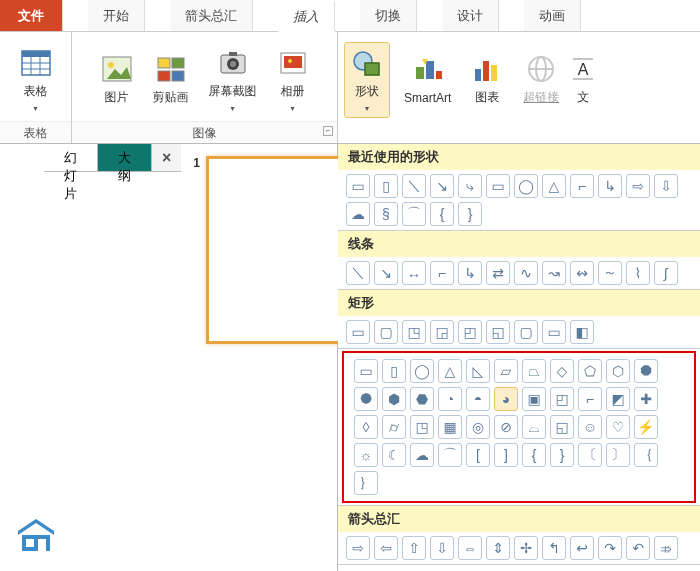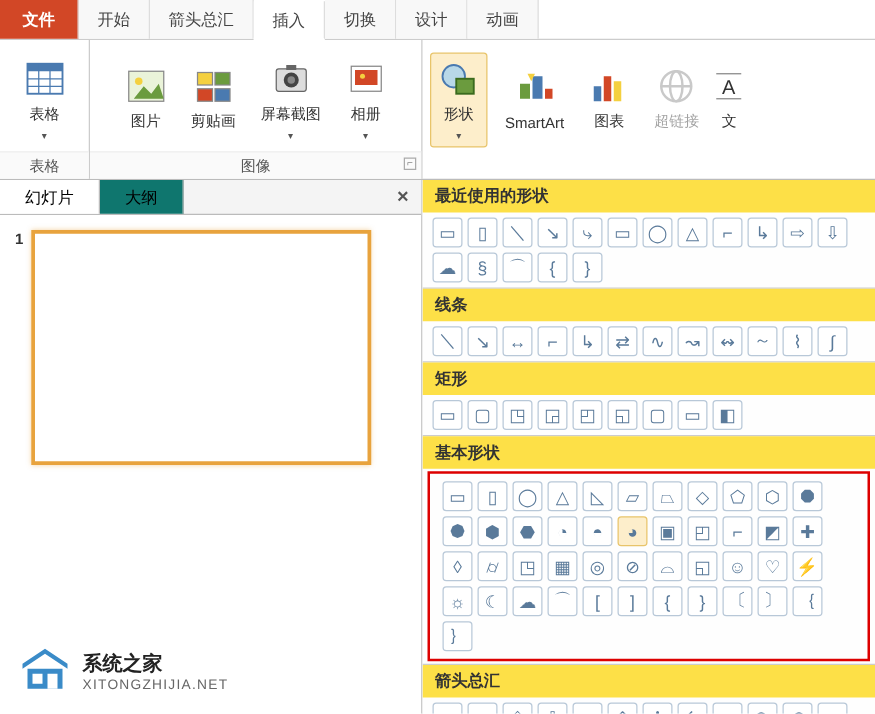--- a/index.html
+++ b/index.html
@@ -1,49 +1,49 @@
 <!DOCTYPE html>
 <html><head>
 <meta charset="utf-8">
 <style>
 * { margin: 0; padding: 0; box-sizing: border-box; }
 body { font-family: "Microsoft YaHei", SimSun, sans-serif; font-size: 12px; background: #fff; width: 700px; height: 571px; overflow: hidden; position: relative; }
 
-.tabs { display: flex; height: 32px; border-bottom: 1px solid #ccc; }
+.tabs { display: flex; height: 32px; border-bottom: 1px solid #ccc; gap: 25px; }
 .tab { padding: 7px 15px; background: #f8f8f8; border-right: 1px solid #ddd; cursor: pointer; color: #444; font-size: 13px; }
 .tab.file { background: #d24726; color: #fff; font-weight: bold; padding: 7px 18px; }
-.tab.active { background: #fff; border-bottom: 2px solid #fff; position: relative; top: 1px; }
+.tab.active { background: #fff; border-bottom: 2px solid #fff; position: relative; top: 1px; font-style: italic; }
 
 .ribbon { display: flex; height: 112px; border-bottom: 1px solid #bbb; position: relative; }
 .ribbon-group { border-right: 1px solid #ccc; display: flex; flex-direction: column; justify-content: space-between; padding: 6px 0 0 0; }
 .group-body { display: flex; padding: 0 10px; flex: 1; align-items: center; justify-content: center; gap: 8px; }
 .group-label { text-align: center; font-size: 12px; color: #555; background: #fafafa; border-top: 1px solid #eee; padding: 2px 0; height: 22px; line-height: 18px; position: relative; }
 .group-label .expand { position: absolute; right: 4px; top: 4px; width: 10px; height: 10px; border: 1px solid #aaa; font-size: 8px; line-height: 8px; text-align: center; color: #888; }
 
 .big-btn { display: flex; flex-direction: column; align-items: center; gap: 4px; padding: 4px 6px; cursor: pointer; border-radius: 3px; }
 .big-btn.active { background: #fdeecb; border: 1px solid #e8c46a; }
 .big-btn .icon { width: 32px; height: 32px; display: flex; align-items: center; justify-content: center; font-size: 24px; }
 .big-btn .label { font-size: 12px; color: #333; white-space: nowrap; }
 .big-btn .drop { font-size: 8px; color: #555; }
-.disabled { opacity: 0.45; }
+.disabled { opacity: 0.45; text-decoration: underline; }
 
 .main { display: flex; height: calc(100% - 144px); }
-.left-panel { width: 338px; border-right: 1px solid #bbb; display: flex; flex-direction: column; }
+.left-panel { width: 338px; border-right: 1px solid #bbb; display: flex; flex-direction: row; padding-left: 44px; }
 .panel-tabs { display: flex; height: 28px; border-bottom: 1px solid #bbb; background: #f4f4f4; }
 .ptab { padding: 5px 20px; font-size: 13px; border-right: 1px solid #bbb; background: #fff; }
 .ptab.inactive { background: #0f766e; }
 .ptab-close { margin-left: auto; padding: 5px 10px; font-size: 16px; font-weight: bold; color: #555; cursor: pointer; }
 .thumbs { padding: 12px; display: flex; flex-direction: column; gap: 10px; }
 .thumb-wrap { display: flex; gap: 6px; }
 .thumb-num { font-size: 12px; font-weight: bold; color: #333; }
 .thumb { width: 272px; height: 188px; border: 3px solid #e8a33d; background: #fff; box-shadow: 0 0 4px rgba(232,163,61,0.5); }
 
 .shapes-panel { flex: 1; background: #fefefe; overflow: hidden; }
 .shapes-section { border-bottom: 1px solid #ccc; }
-.section-hdr { font-size: 13px; font-weight: bold; padding: 4px 10px; color: #333; background: #fde047; }
+.section-hdr { font-size: 13px; font-weight: bold; padding: 4px 10px; color: #333; background: #fef9c3; }
 .shape-grid { display: flex; flex-wrap: wrap; padding: 4px 8px; gap: 4px; }
 .shape-cell { width: 24px; height: 24px; border: 1px solid #b8c8d8; border-radius: 3px; display: flex; align-items: center; justify-content: center; font-size: 14px; color: #5a7a9a; background: #fff; cursor: pointer; }
 .shape-cell.sel { background: #fdeecb; border-color: #e8c46a; }
 .highlight-box { border: 2px solid #d00; padding: 2px; margin: 2px 4px; }
 
 .watermark { position: absolute; left: 10px; bottom: 10px; display: flex; align-items: center; gap: 8px; background: rgba(255,255,255,0.7); padding: 4px; }
 .watermark .logo { width: 44px; height: 40px; }
 .watermark .txt1 { font-size: 16px; font-weight: bold; color: #222; }
 .watermark .txt2 { font-size: 11px; color: #666; letter-spacing: 1px; }
 
@@ -258,21 +258,20 @@
         <div class="shape-cell">◲</div>
         <div class="shape-cell">◰</div>
         <div class="shape-cell">◱</div>
         <div class="shape-cell">▢</div>
         <div class="shape-cell">▭</div>
         <div class="shape-cell">◧</div>
       </div>
     </div>
 
     <div class="shapes-section">
-      <div class="section-hdr">基本形状</div>
       <div class="highlight-box">
         <div class="shape-grid">
           <div class="shape-cell">▭</div>
           <div class="shape-cell">▯</div>
           <div class="shape-cell">◯</div>
           <div class="shape-cell">△</div>
           <div class="shape-cell">◺</div>
           <div class="shape-cell">▱</div>
           <div class="shape-cell">⏢</div>
           <div class="shape-cell">◇</div>
@@ -337,17 +336,13 @@
   </div>
 </div>
 
 <div class="watermark">
   <svg class="logo" viewBox="0 0 44 40">
     <polygon points="22,2 40,14 40,18 22,6 4,18 4,14" fill="#3a8bc8"></polygon>
     <rect x="8" y="18" width="28" height="16" fill="#3a8bc8"></rect>
     <rect x="12" y="22" width="8" height="8" fill="#fff"></rect>
     <rect x="24" y="22" width="8" height="12" fill="#fff"></rect>
   </svg>
-  <div>
-    <div class="txt1">系统之家</div>
-    <div class="txt2">XITONGZHIJIA.NET</div>
-  </div>
 </div>
 
 </body></html>

